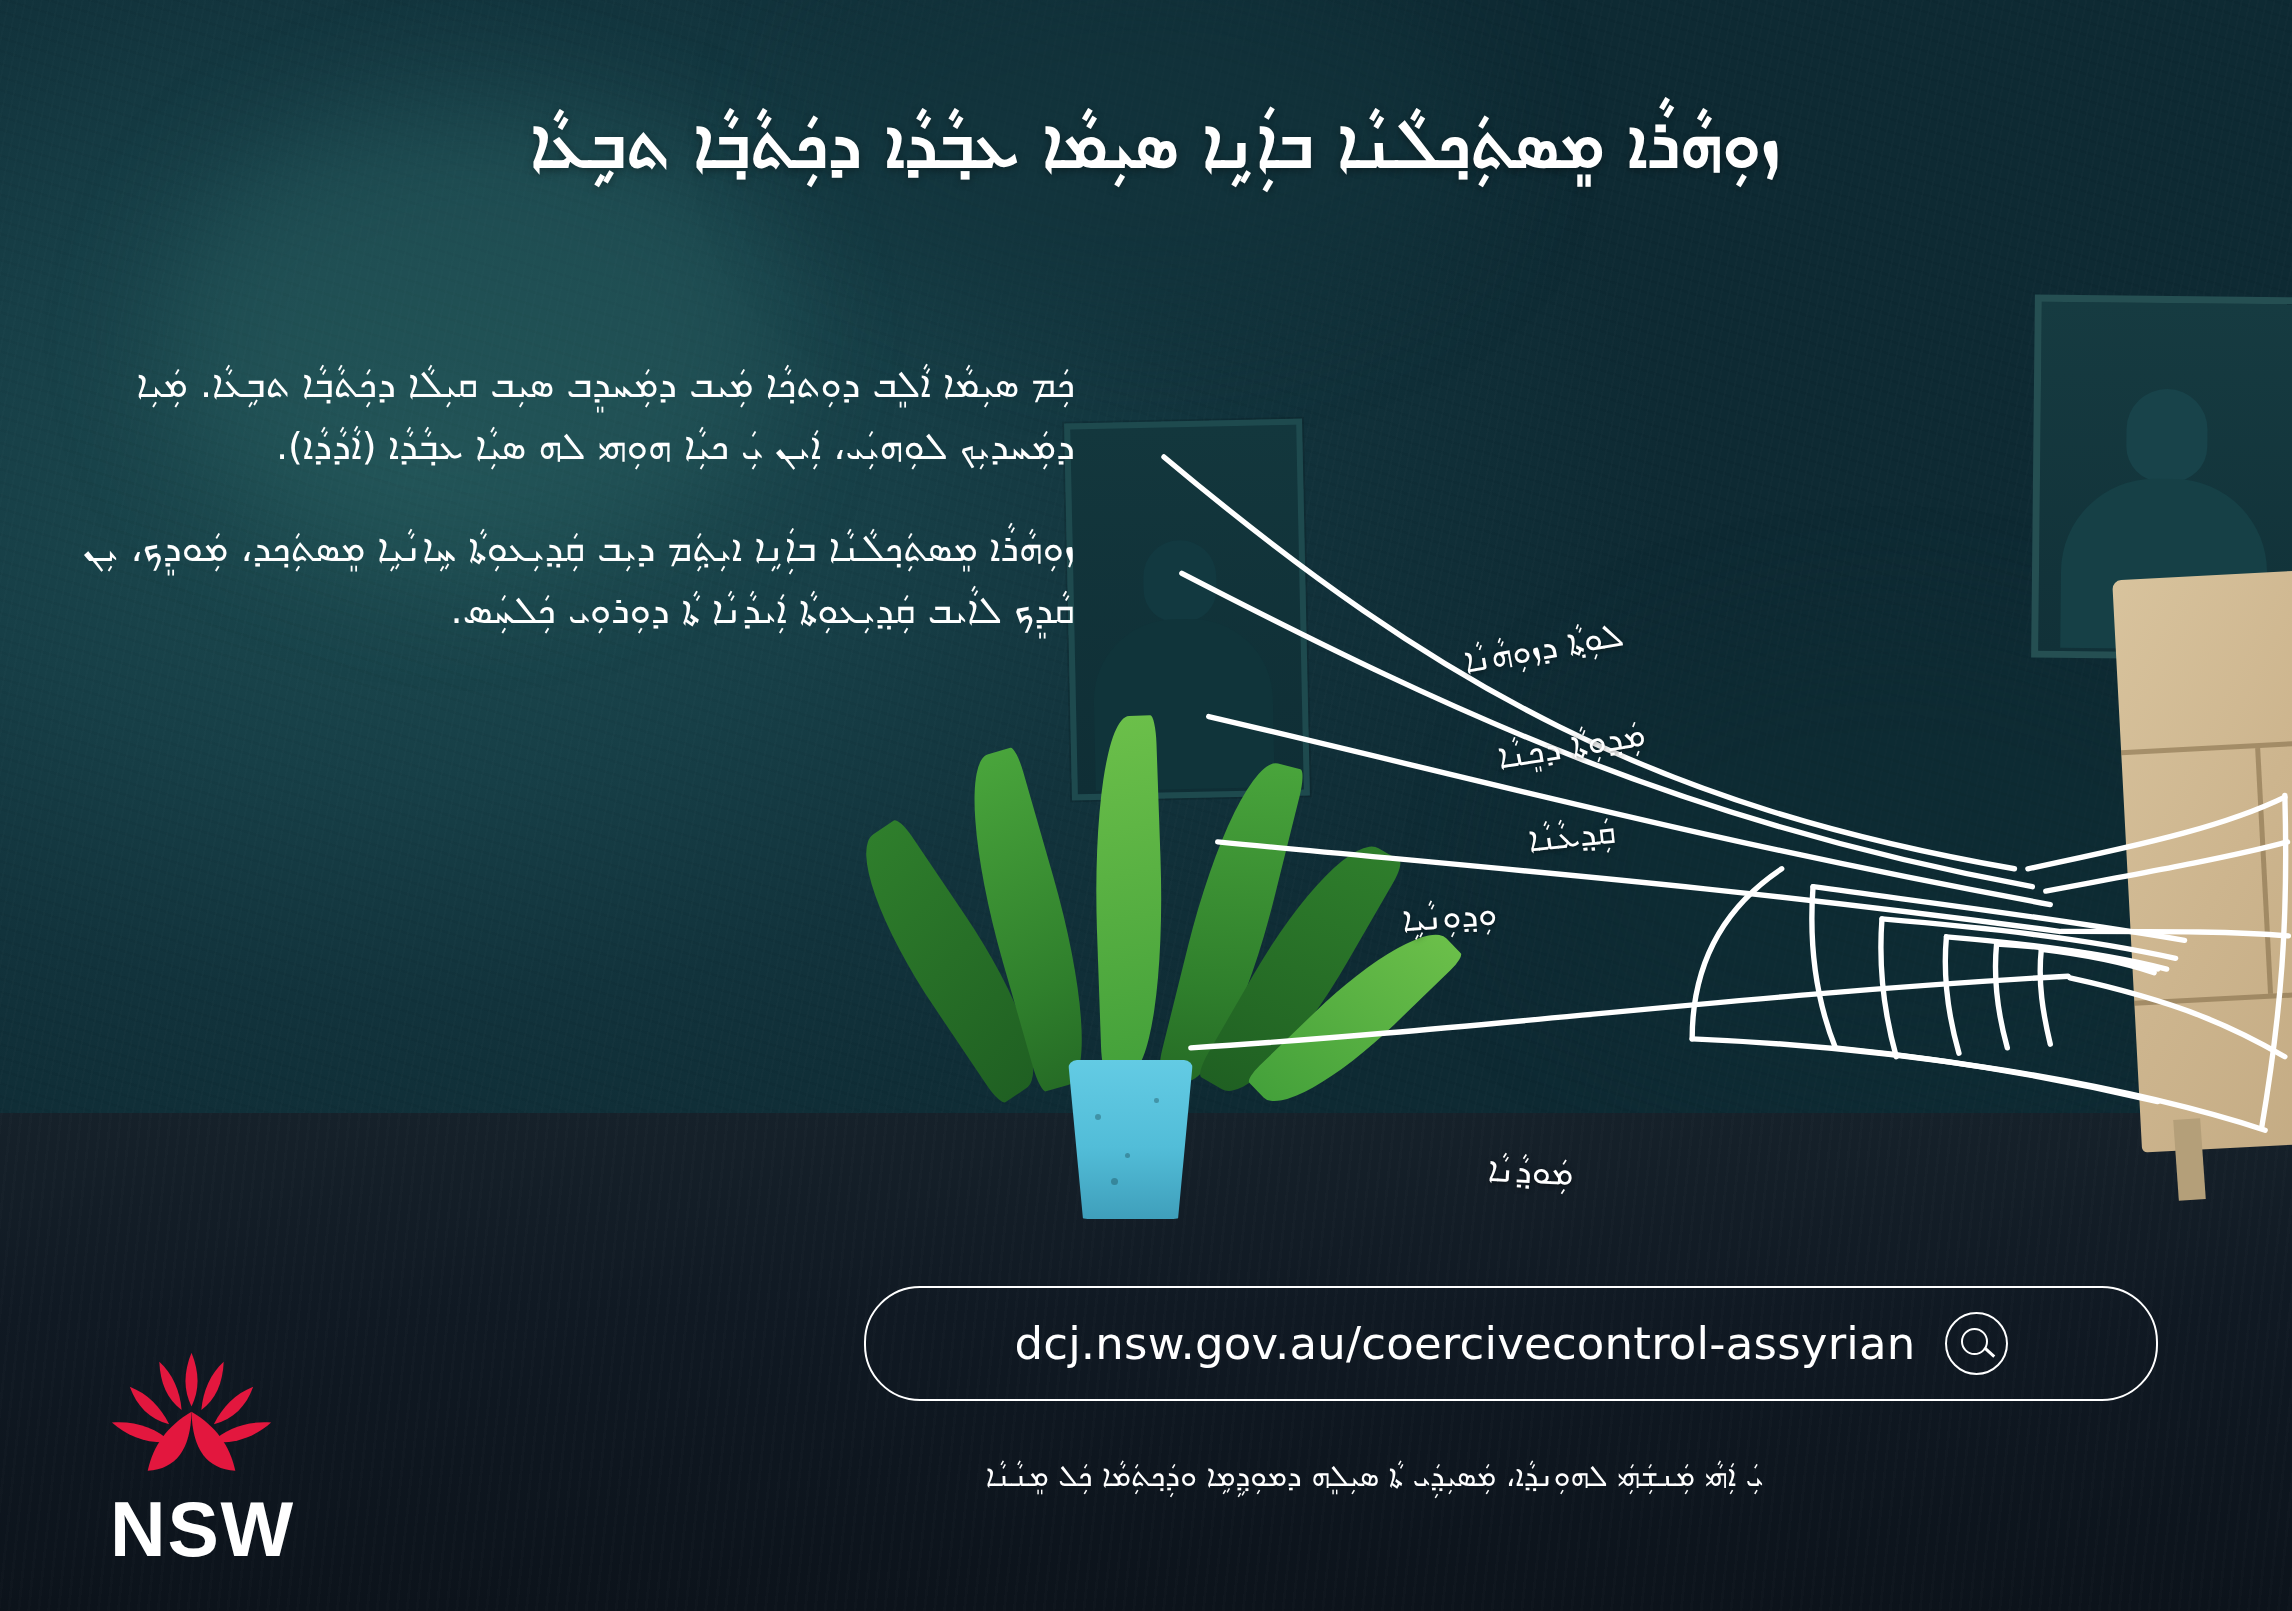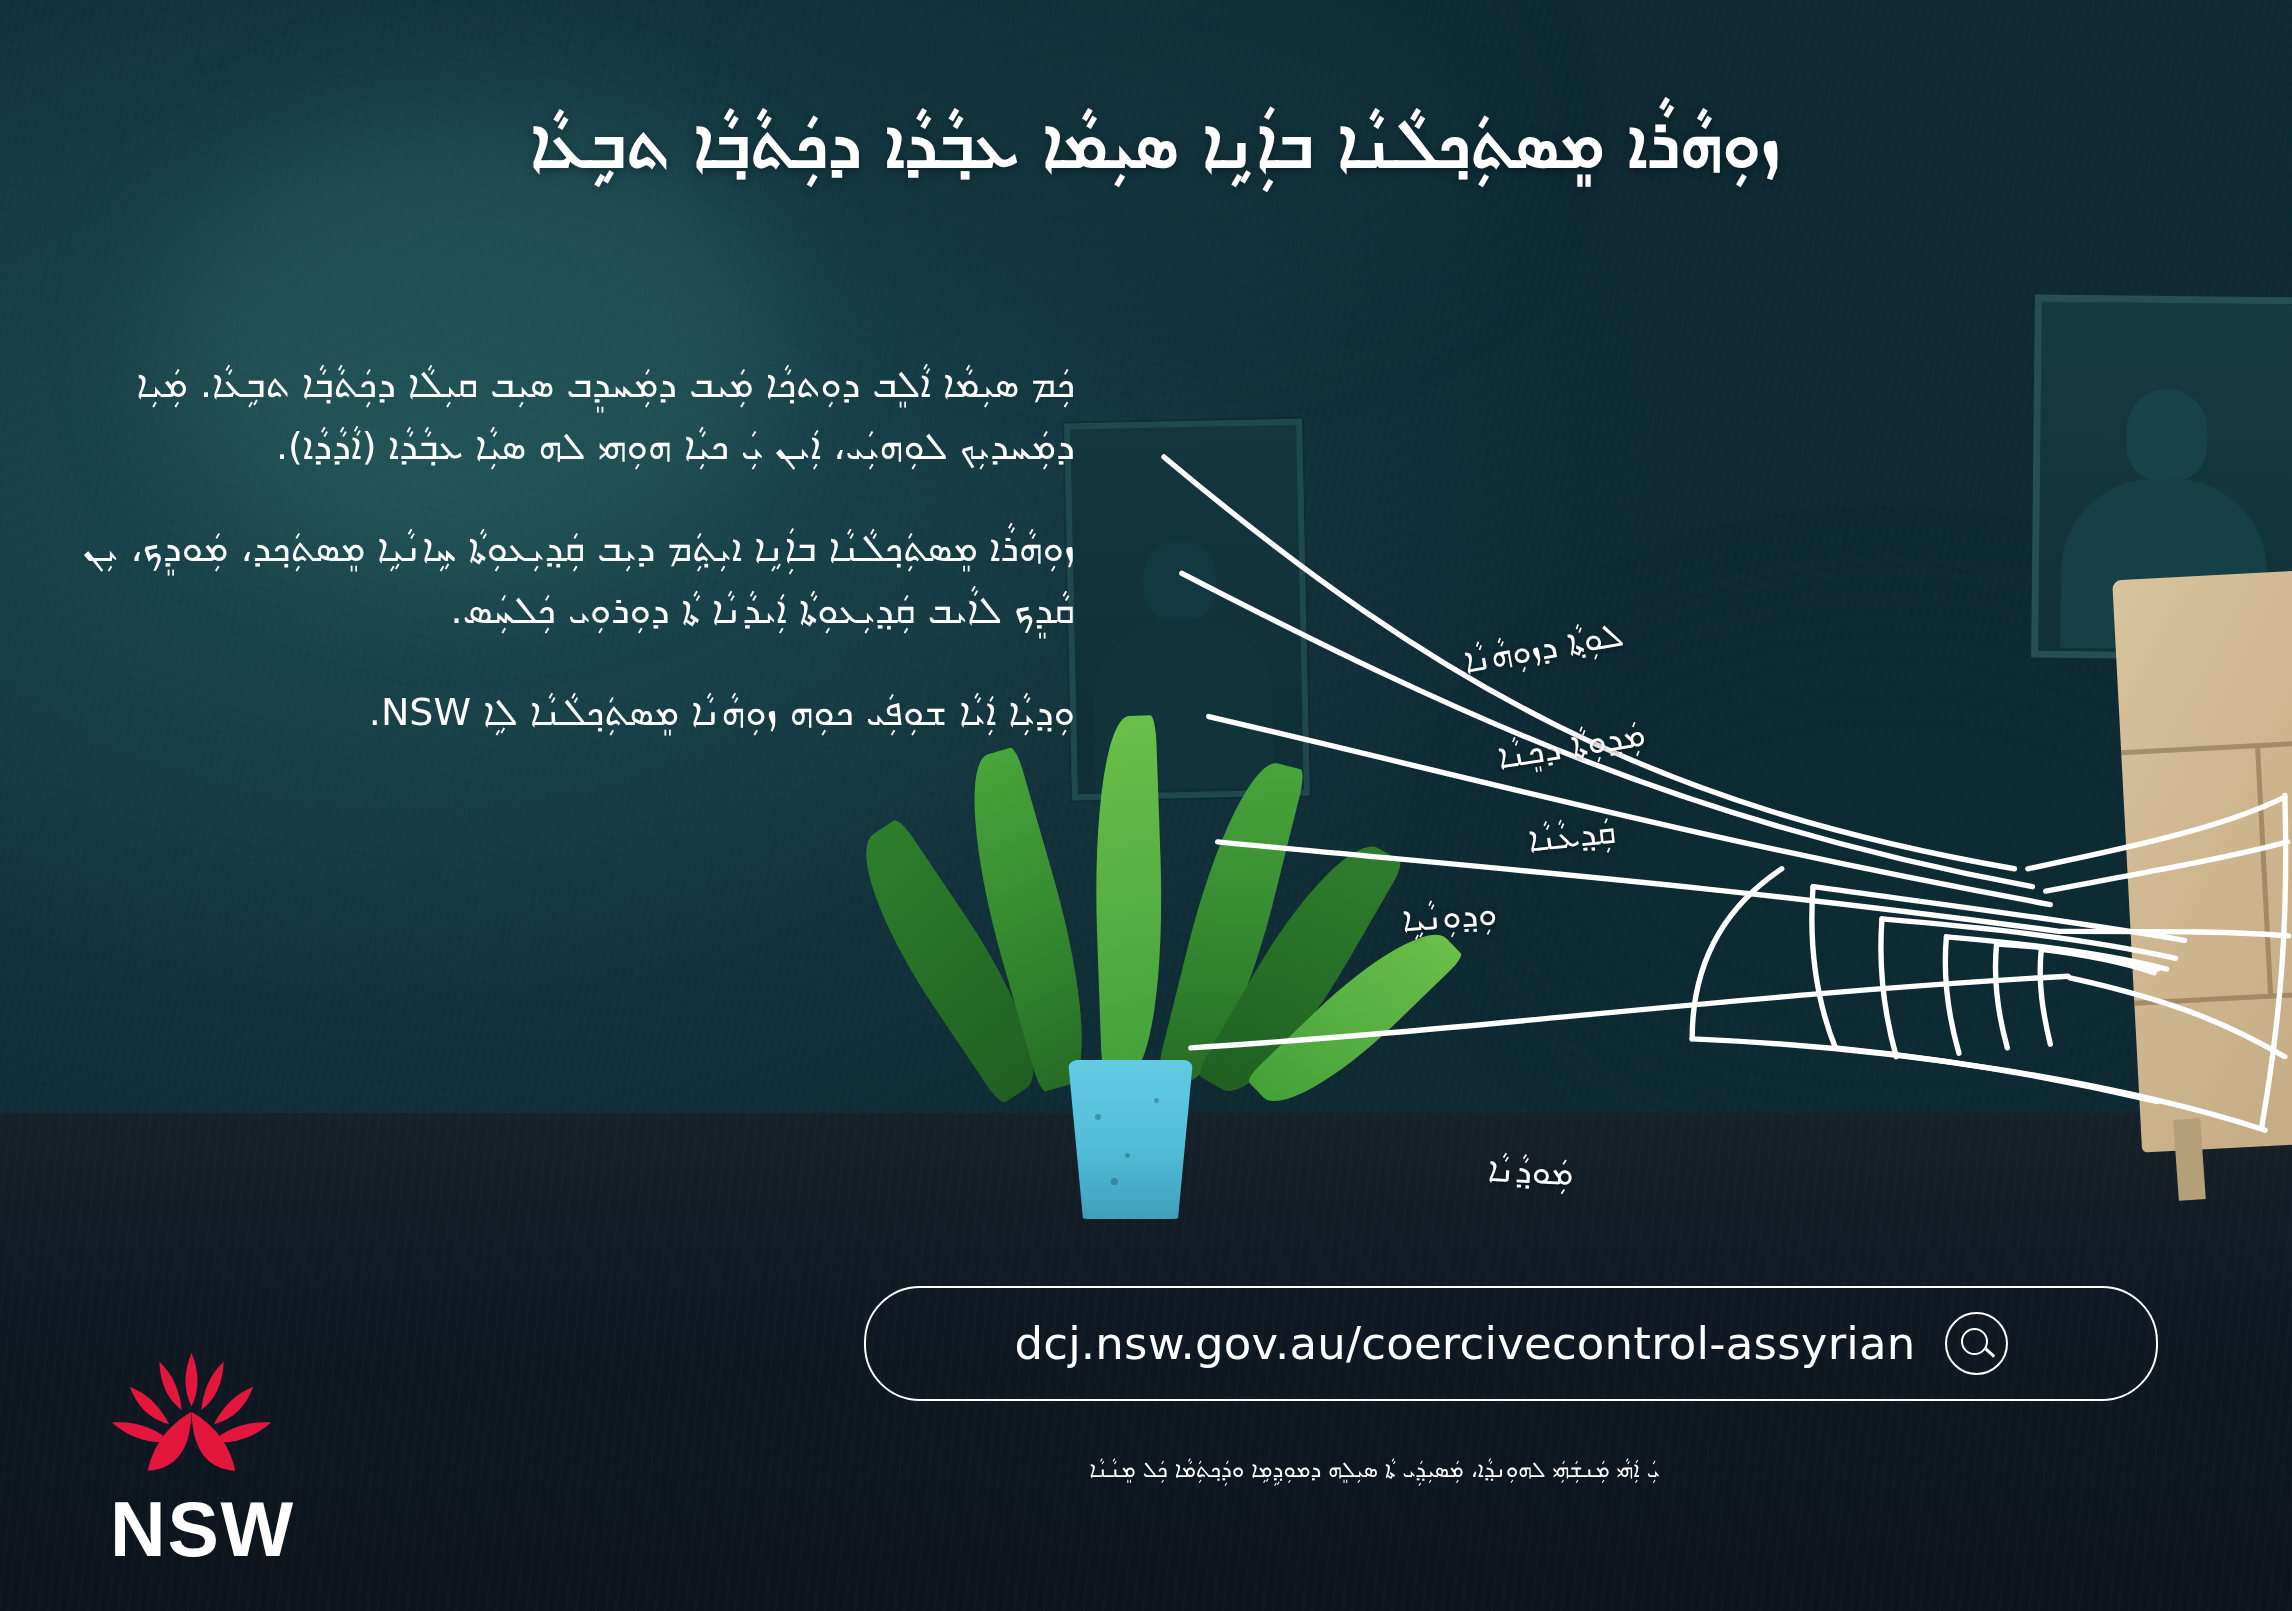--- a/index.html
+++ b/index.html
@@ -236,21 +236,21 @@
     background: #ffffff;
     transform: rotate(42deg);
   }
 
   
   .footer-note {
     position: absolute;
     left: 555px; top: 1453px;
     width: 1639px;
     color: #ffffff;
-    font-size: 22px;
+    font-size: 30px;
     line-height: 1.55;
     text-align: center;
     direction: rtl;
     unicode-bidi: isolate;
   }
 
   
   .nsw-logo {
     position: absolute;
     left: 56px; top: 1351px;
@@ -341,21 +341,20 @@
     </g>
   </svg>
 
   <div class="headline">
     <span>ܙܘܼܗܵܪܵܐ ܡܸܣܬܲܟ݂ܠܵܢܵܐ ܒܐܲܢܹܐ ܣܝܼܡܵܐ ܥܒ݂ܵܕܵܐ ܕܟܲܬܵܒ݂ܵܐ ܬܒܹܥܵܐ</span>
   </div>
 
   <div class="body-copy">
     <p>ܟܲܡ ܣܝܼܡܵܐ ܐܵܠܸܒ ܕܘܼܬܟ݂ܵܐ ܡܲܝܒ ܕܡܲܚܕܸܒ ܣܝܼܒ ܩܝܼܠܵܐ ܕܟܲܬܵܒ݂ܵܐ ܬܒܹܥܵܐ. ܡܲܝܼܐ ܕܡܲܚܕܝܼܟ ܠܘܼܗܝܲܝ، ܐܲܝܢ ܝܲ ܟܝܼܵܐ ܗܘܼܗܝ ܠܗ ܣܝܼܵܐ ܥܒ݂ܵܕܵܐ (ܐܵܕܵܕܵܐ).</p>
     <p>ܙܘܼܗܵܪܵܐ ܡܸܣܬܲܟ݂ܠܵܢܵܐ ܒܐܲܢܹܐ ܐܝܼܬ݂ܲܡ ܕܝܼܒ ܩܲܕ݂ܝܼܥܘܼܬܵܐ ܚܹܐܢܵܝܹܐ ܡܸܣܬܲܟ݂ܕ، ܡܲܘܕܸܟ، ܝܼܢ ܩܵܕܸܟ ܠܐܵܝܒ ܩܲܕ݂ܝܼܥܘܼܬܵܐ ܐܲܝܕܵܢܵܐ ܬܵܐ ܕܘܼܪܘܼܝ ܟܲܠܚܲܣ.</p>
-    <p>ܘܼܕ݂ܝܼܵܐ ܐܲܝܵܐ ܫܘܼܦܲܝ ܟܘܼܗ ܙܘܼܗܵܢܵܐ ܡܸܣܬܲܟ݂ܠܵܢܵܐ ܠܹܐ NSW.</p>
   </div>
 
   <div class="web-label" style="left:1463px;top:627px;transform:rotate(-10deg);">ܠܘܼܬ݂ܵܐ ܕܙܘܼܗܵܢܵܐ</div>
   <div class="web-label" style="left:1497px;top:725px;transform:rotate(-9deg);">ܡܲܕ݂ܘܼܬܵܐ ܕܟܸܢܵܐ</div>
   <div class="web-label" style="left:1528px;top:815px;transform:rotate(-6deg);">ܩܲܕ݂ܥܵܢܵܐ</div>
   <div class="web-label" style="left:1402px;top:896px;transform:rotate(-4deg);">ܘܼܕ݂ܘܼܢܵܝܹܐ</div>
   <div class="web-label" style="left:1488px;top:1151px;transform:rotate(3deg);">ܡܲܘܕ݂ܵܢܵܐ</div>
 
   <div class="url-pill">
     <span class="url-text">dcj.nsw.gov.au/coercivecontrol-assyrian</span>

